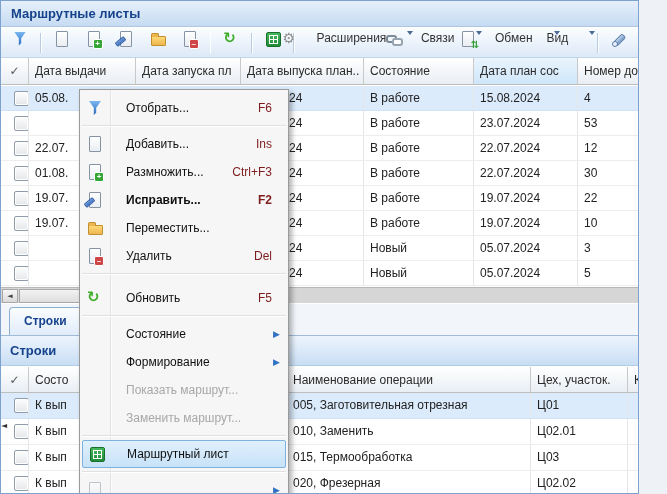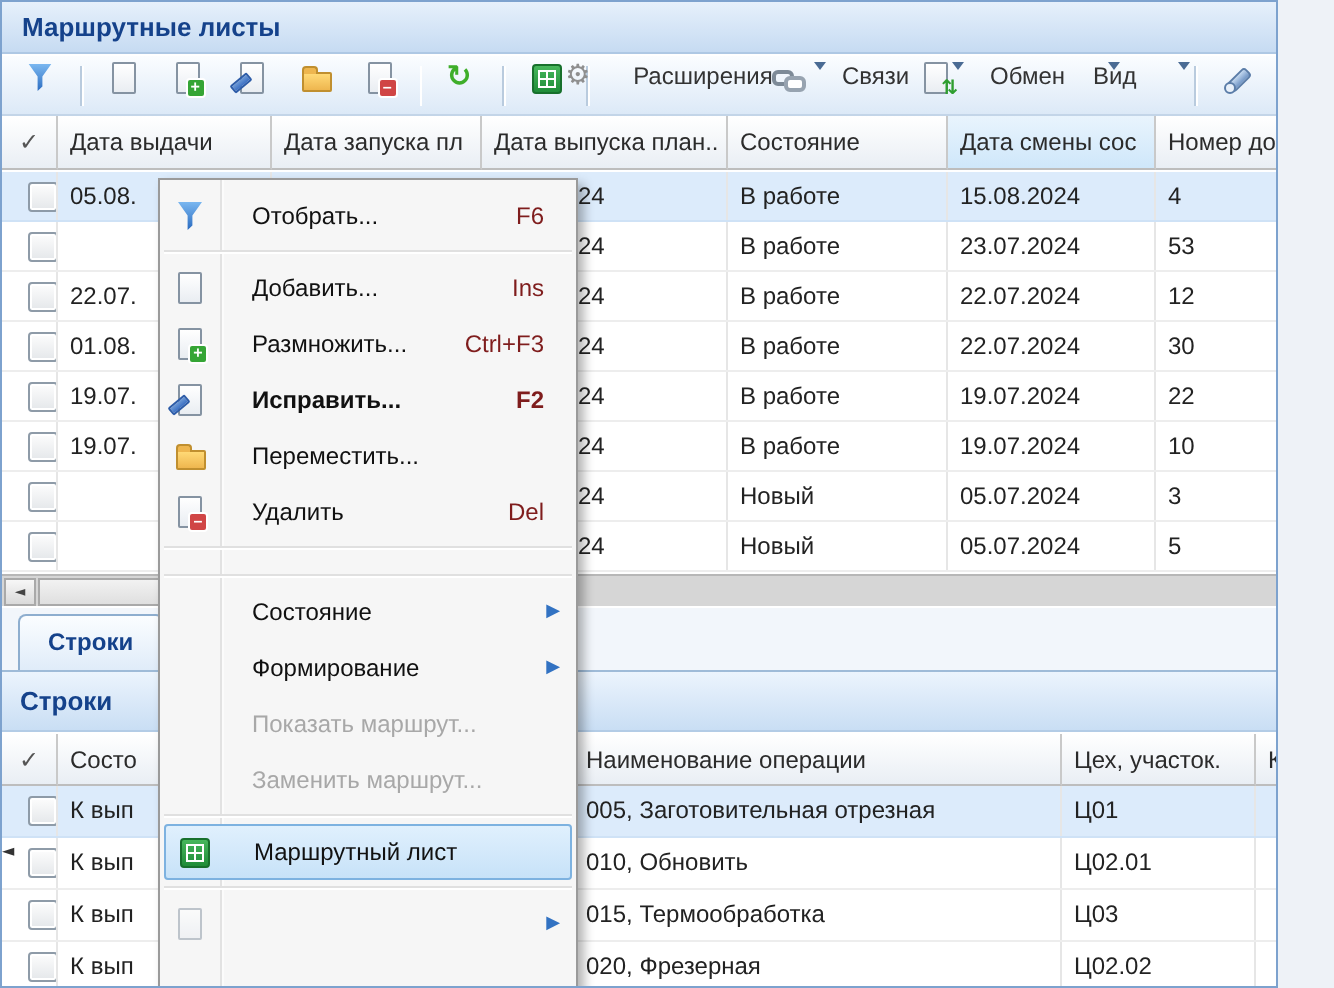--- a/index.html
+++ b/index.html
@@ -187,21 +187,21 @@
         <span class="ic i-wrench"></span>
       </div>
   </div>
 
   <div class="ghead" style="top:57px;">
     <div class="hcell chk tc-chk">✓</div>
     <div class="hcell tc0">Дата выдачи</div>
     <div class="hcell tc1">Дата запуска пл</div>
     <div class="hcell tc2">Дата выпуска план..</div>
     <div class="hcell tc3">Состояние</div>
-    <div class="hcell sorted tc4">Дата смены сос</div>
+    <div class="hcell sorted tc4">Дата план сос</div>
     <div class="hcell tc5">Номер докум</div>
   </div>
 
   <div class="trow sel" style="top:85px;">
     <span class="cell tc-chk"><span class="cb"></span></span>
     <span class="cell tc0">05.08.</span>
     <span class="cell frag tc2">24</span>
     <span class="cell tc3">В работе</span>
     <span class="cell tc4">15.08.2024</span>
     <span class="cell tc5">4</span>
@@ -286,21 +286,21 @@
   <div class="trow sel" style="top:392px;height:26px;">
     <span class="cell bc-chk" style="height:25px;line-height:25px;"><span class="cb"></span></span>
     <span class="cell bc0" style="height:25px;line-height:25px;">К вып</span>
     <span class="cell bc1" style="height:25px;line-height:25px;">005, Заготовительная отрезная</span>
     <span class="cell bc2" style="height:25px;line-height:25px;">Ц01</span>
     <span class="cell bc3" style="height:25px;line-height:25px;"></span>
   </div>
   <div class="trow" style="top:418px;height:26px;">
     <span class="cell bc-chk" style="height:25px;line-height:25px;"><span class="cb"></span></span>
     <span class="cell bc0" style="height:25px;line-height:25px;">К вып</span>
-    <span class="cell bc1" style="height:25px;line-height:25px;">010, Обновить</span>
+    <span class="cell bc1" style="height:25px;line-height:25px;">010, Заменить</span>
     <span class="cell bc2" style="height:25px;line-height:25px;">Ц02.01</span>
     <span class="cell bc3" style="height:25px;line-height:25px;"></span>
   </div>
   <div class="trow" style="top:444px;height:26px;">
     <span class="cell bc-chk" style="height:25px;line-height:25px;"><span class="cb"></span></span>
     <span class="cell bc0" style="height:25px;line-height:25px;">К вып</span>
     <span class="cell bc1" style="height:25px;line-height:25px;">015, Термообработка</span>
     <span class="cell bc2" style="height:25px;line-height:25px;">Ц03</span>
     <span class="cell bc3" style="height:25px;line-height:25px;"></span>
   </div>
@@ -352,20 +352,27 @@
       <span class="mshort"></span>
     </div>
     <div class="mitem">
       <span class="mico">
           <span class="ic i-doc del"></span>
         </span>
       <span class="mlabel">Удалить</span>
       <span class="mshort">Del</span>
     </div>
     <div class="msep" style="height:14px;"></div>
+    <div class="mitem">
+      <span class="mico">
+          <span class="ic i-refresh"></span>
+        </span>
+      <span class="mlabel">Обновить</span>
+      <span class="mshort">F5</span>
+    </div>
     <div class="msep"></div>
     <div class="mitem">
       <span class="mico"></span>
       <span class="mlabel">Состояние</span>
       <span class="msub">▶</span>
     </div>
     <div class="mitem">
       <span class="mico"></span>
       <span class="mlabel">Формирование</span>
       <span class="msub">▶</span>

